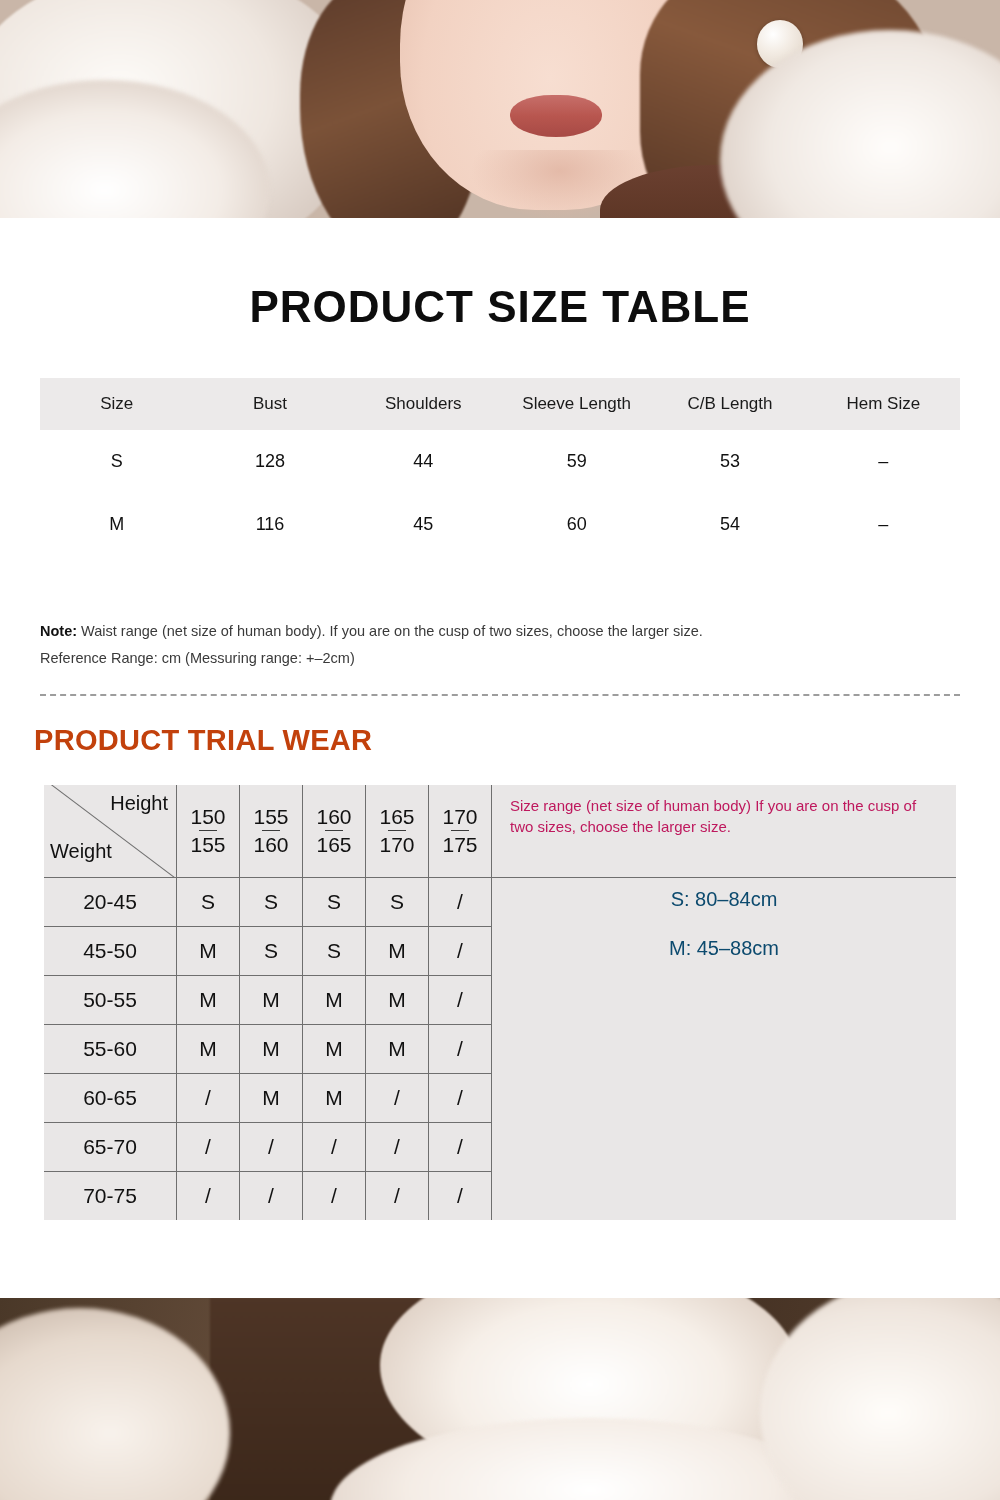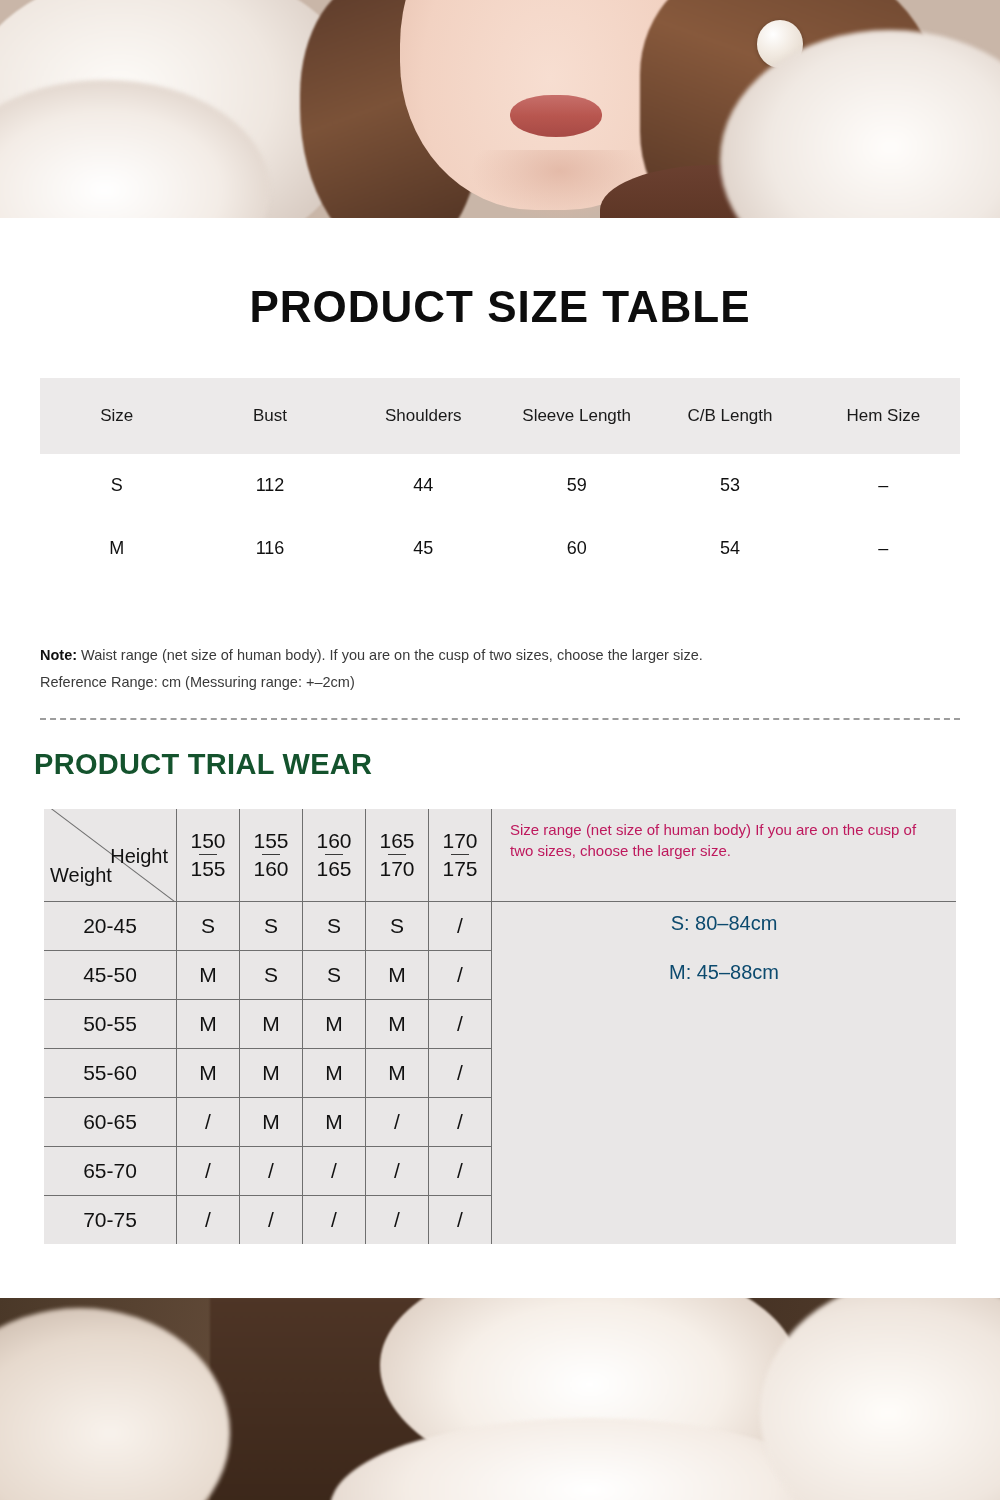--- a/index.html
+++ b/index.html
@@ -126,21 +126,21 @@
     margin: 46px 40px 0 40px;
     width: 920px;
     border-collapse: collapse;
     table-layout: fixed;
   }
   .size-table thead th {
     background: #eceaea;
     font-size: 17px;
     font-weight: normal;
     color: #1a1a1a;
-    padding: 28px 0;
+    padding: 16px 0;
     text-align: center;
   }
   .size-table tbody td {
     font-size: 18px;
     text-align: center;
     padding: 21px 0;
     color: #111111;
     background: #ffffff;
   }
 
@@ -155,21 +155,21 @@
   .divider {
     margin: 22px 40px 0 40px;
     border-top: 2px dashed #9d9d9d;
     height: 0;
   }
 
   h2.subtitle {
     margin: 28px 0 0 34px;
     font-size: 29px;
     font-weight: bold;
-    color: #14532d;
+    color: #c2410c;
     letter-spacing: 0.3px;
   }
 
   
   .trial-wrap {
     margin: 28px 40px 0 44px;
     width: 912px;
     background: #e9e7e7;
     position: relative;
   }
@@ -201,21 +201,21 @@
     content: "";
     position: absolute;
     left: -10px; top: -14px;
     width: 210px; height: 1px;
     background: #6f6f6f;
     transform: rotate(37deg);
     transform-origin: left top;
   }
   .corner .h-lbl {
     position: absolute;
-    right: 8px; top: 36px;
+    right: 8px; top: 7px;
     font-size: 20px;
   }
   .corner .w-lbl {
     position: absolute;
     left: 6px; bottom: 14px;
     font-size: 20px;
   }
   .trial-table .hdr-range {
     width: 62px;
     font-size: 21px;
@@ -342,21 +342,21 @@
         <th>Bust</th>
         <th>Shoulders</th>
         <th>Sleeve Length</th>
         <th>C/B  Length</th>
         <th>Hem Size</th>
       </tr>
     </thead>
     <tbody>
       <tr>
         <td>S</td>
-        <td>112</td>
+        <td>128</td>
         <td>44</td>
         <td>59</td>
         <td>53</td>
         <td>–</td>
       </tr>
       <tr>
         <td>M</td>
         <td>116</td>
         <td>45</td>
         <td>60</td>

